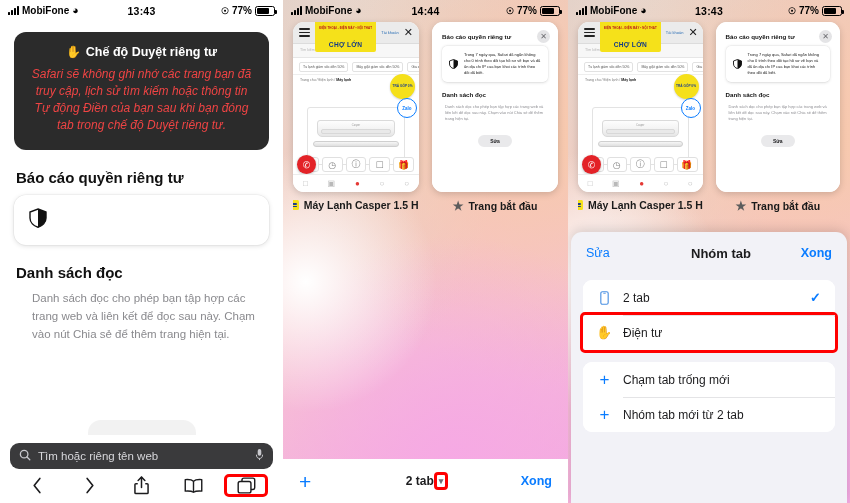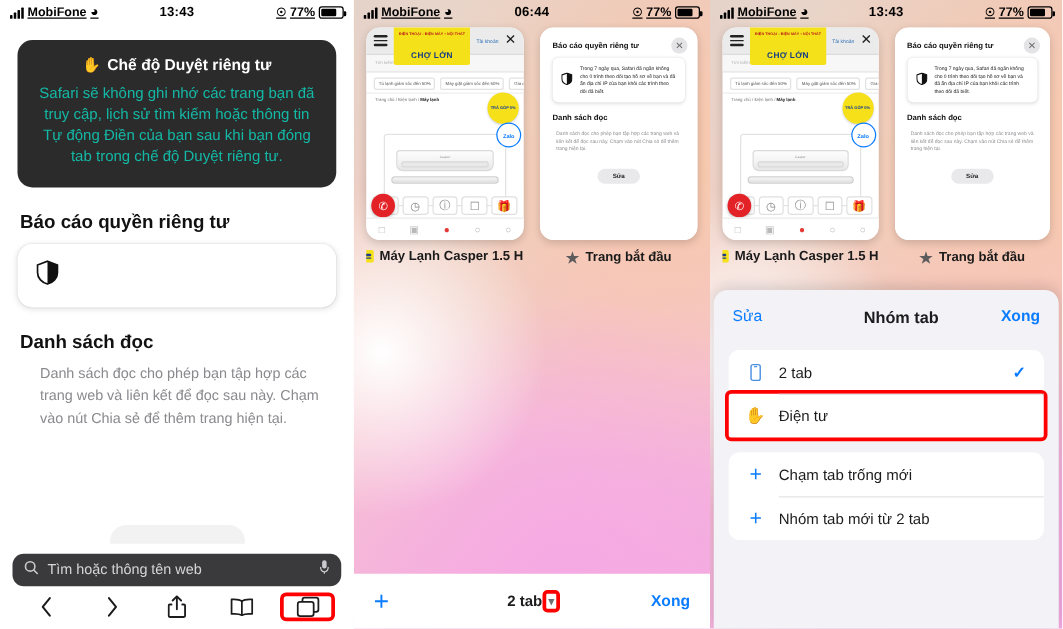--- a/index.html
+++ b/index.html
@@ -21,29 +21,28 @@
     background: #fff;
   }
   .panel.p1 { width: 283px; }
   .panel.p2 { width: 285px; }
   .panel.p3 { width: 282px; }
 
   
   .statusbar {
     height: 20px;
     display: flex;
-    align-items: center;
+    align-items: flex-start;
     padding: 5px 8px;
     font-size: 10px;
     font-weight: bold;
     color: #000;
     position: relative;
     z-index: 40;
     background: transparent;
-    text-decoration: underline;
   }
   .sb-left { display: flex; align-items: center; gap: 3px; }
   .sb-center { position: absolute; left: 0; right: 0; text-align: center; font-size: 10.5px; font-weight: bold; letter-spacing: .2px;}
   .sb-right { margin-left: auto; display: flex; align-items: center; gap: 3px; position: relative; z-index: 2;}
   .bars { display: flex; align-items: flex-end; gap: 1px; height: 9px; }
   .bars i { display: block; width: 2px; background: #000; border-radius: .5px; }
   .bars i:nth-child(1){height:3px}
   .bars i:nth-child(2){height:5px}
   .bars i:nth-child(3){height:7px}
   .bars i:nth-child(4){height:9px}
@@ -71,21 +70,21 @@
     color: #fff;
     border-radius: 12px;
     padding: 13px 14px 16px;
     text-align: center;
   }
   .dark-card h3 {
     font-size: 12.5px; font-weight: bold;
     display:flex; align-items:center; justify-content:center; gap:5px;
     margin-bottom: 7px;
   }
-  .dark-card p { font-size: 12px; line-height: 1.42; color: #14b8a6; }
+  .dark-card p { font-size: 12px; line-height: 1.42; color: #ef4444; font-style: italic; }
   .sec-title {
     font-size: 15px; font-weight: bold; color:#111;
     margin: 19px 0 9px 2px;
   }
   .light-card {
     background: #fff;
     border-radius: 12px;
     box-shadow: 0 0 0 .6px rgba(0,0,0,.06), 0 1px 5px rgba(0,0,0,.13);
     padding: 13px 15px;
     display: flex; gap: 13px; align-items: center;
@@ -336,21 +335,21 @@
     <div class="p1-partial"></div>
 
     <div class="p1-bottom">
       <div class="urlbar">
         <span>
           <svg width="12" height="12" viewBox="0 0 14 14">
               <circle cx="6" cy="6" r="4.4" fill="none" stroke="#c9c9ce" stroke-width="1.5"></circle>
               <line x1="9.3" y1="9.3" x2="12.6" y2="12.6" stroke="#c9c9ce" stroke-width="1.5" stroke-linecap="round"></line>
             </svg>
         </span>
-        <span class="ph">Tìm hoặc thông tên web</span>
+        <span class="ph">Tìm hoặc riêng tên web</span>
         <span>
           <svg width="9" height="13" viewBox="0 0 10 14">
               <rect x="3" y="1" width="4" height="7.5" rx="2" fill="#c9c9ce"></rect>
               <path d="M1.6 7.2 C1.6 10.2 3.1 11.4 5 11.4 C6.9 11.4 8.4 10.2 8.4 7.2" fill="none" stroke="#c9c9ce" stroke-width="1.1"></path>
               <line x1="5" y1="11.4" x2="5" y2="13.2" stroke="#c9c9ce" stroke-width="1.1"></line>
             </svg>
         </span>
       </div>
       <div class="toolbar">
         <span class="tb dark">
@@ -393,21 +392,21 @@
       <div class="sb-left">
         <span class="bars">
             <i></i>
             <i></i>
             <i></i>
             <i></i>
           </span>
         <span class="carrier">MobiFone</span>
         <span class="wifi">◕</span>
       </div>
-      <div class="sb-center">06:44</div>
+      <div class="sb-center">14:44</div>
       <div class="sb-right">
         <span class="loc">☉</span>
         <span class="batt-pct">77%</span>
         <span class="batt">
             <b></b>
           </span>
       </div>
     </div>
 
     <div class="tabgrid">

